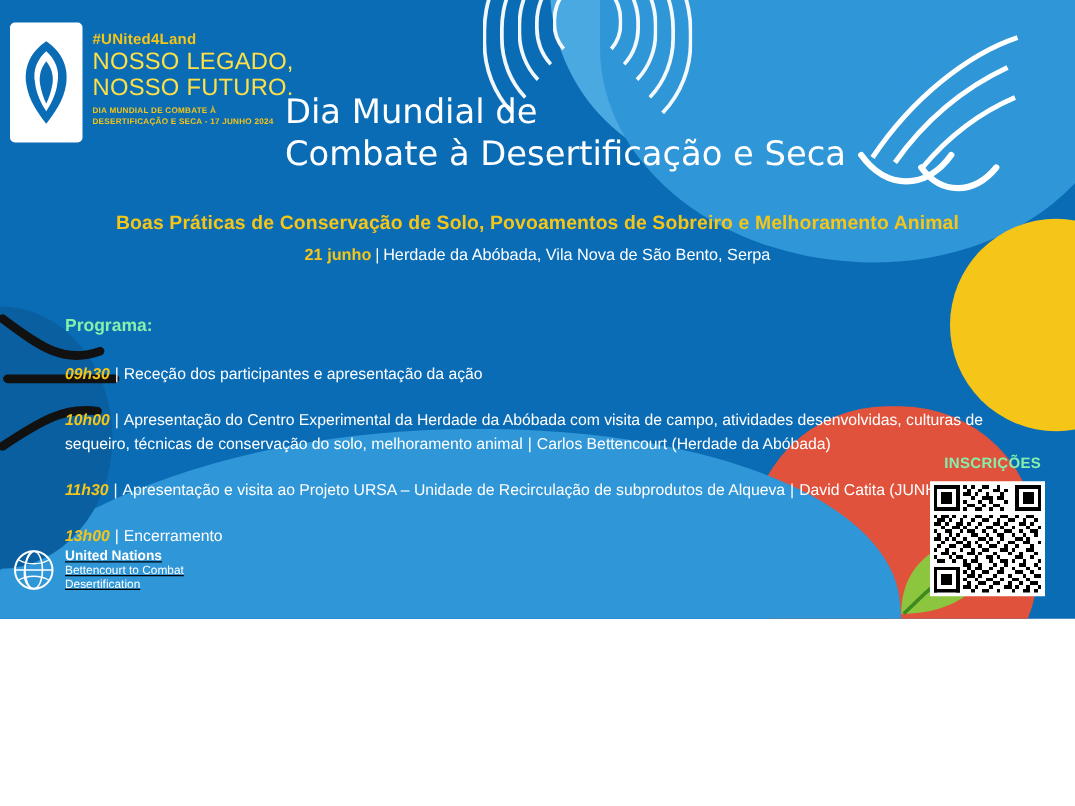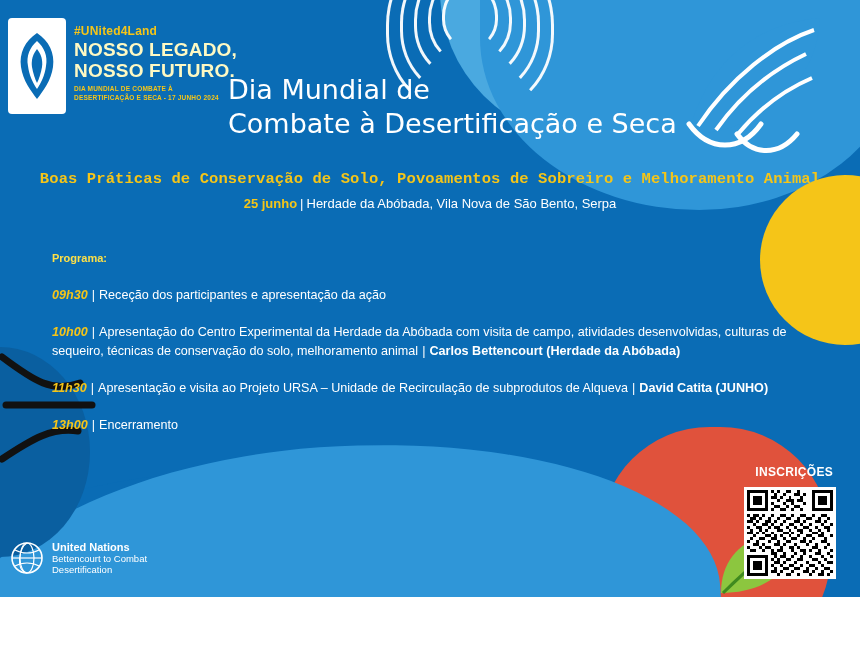--- a/index.html
+++ b/index.html
@@ -3,21 +3,21 @@
 <meta charset="utf-8">
 <style>
   * { box-sizing: border-box; margin: 0; padding: 0; }
   html, body {
     width: 860px; height: 645px;
     overflow: hidden;
     font-family: "Liberation Sans", sans-serif;
   }
   #poster {
     position: relative;
-    width: 860px; height: 597px;
+    width: 860px; height: 495px;
     background: #0a6cb5;
     overflow: hidden;
   }
 
   
   .deco { position: absolute; pointer-events: none; }
 
   .top-band {
     left: 0; top: 0; width: 860px; height: 150px;
     background: linear-gradient(180deg,#0a6cb5 0%, #0a6cb5 100%);
@@ -98,81 +98,81 @@
     width: 58px; height: 96px;
     background: #ffffff;
     border-radius: 4px;
     display: flex; align-items: center; justify-content: center;
   }
   .logo-text { padding-top: 6px; }
   .hashtag {
     color: #f5c518; font-size: 12px; font-weight: bold; letter-spacing: .2px;
   }
   .legado {
-    color: #fef9c3; font-weight: bold; font-size: 19px; line-height: 19px;
+    color: #fde047; font-weight: normal; font-size: 19px; line-height: 19px;
     letter-spacing: .2px; margin-top: 2px;
   }
   .logo-sub {
     color: #f5c518; font-size: 6.5px; line-height: 8.5px; font-weight: bold;
     margin-top: 5px; letter-spacing: .2px;
   }
 
   
   .headline {
     position: absolute; left: 228px; top: 48px; z-index: 6;
     color: #ffffff; font-size: 27px; line-height: 34px;
     font-family: "DejaVu Sans", sans-serif; font-weight: 400; margin-top: 25px;
   }
 
   
   .subtitle {
     position: absolute; left: 0; right: 0; top: 170px; z-index: 6;
     text-align: center; color: #f5c518;
-    font-size: 15.5px; font-weight: bold; letter-spacing: .1px; font-family: Liberation Mono, monospace;
+    font-size: 15.5px; font-weight: bold; letter-spacing: .1px;
   }
   .subline {
     position: absolute; left: 0; right: 0; top: 196px; z-index: 6;
     text-align: center; font-size: 13px; color: #ffffff;
   }
   .subline b { color: #f5c518; }
   .sep { color: #ffffff; margin: 0 3px; }
 
   
   .programme {
     position: absolute; left: 52px; top: 252px; width: 745px; z-index: 6;
   }
   .prog-title {
-    color: #fde047; font-size: 11px; font-weight: bold; margin-bottom: 22px;
+    color: #86efac; font-size: 14px; font-weight: bold; margin-bottom: 22px;
   }
   .item { margin-bottom: 18px; font-size: 12.6px; color: #ffffff; line-height: 19px; }
   .time { color: #f5c518; font-weight: bold; font-style: italic; }
   .bar { color: #ffffff; margin: 0 4px; }
-  .who { font-weight: bold; }
+  .who { font-weight: normal; }
   .pipe { color: #ffffff; margin: 0 4px; }
 
   .notes {
     position: absolute; left: 52px; top: 524px; z-index: 6;
     color: #ffffff; font-size: 11.5px; line-height: 17px;
   }
 
   
   .inscricoes {
     position: absolute; right: 27px; bottom: 118px; z-index: 7;
-    color: #ffffff; font-size: 12px; font-weight: bold; letter-spacing: .3px;
+    color: #86efac; font-size: 12px; font-weight: bold; letter-spacing: .3px;
   }
   .qr {
     position: absolute; right: 24px; bottom: 18px; z-index: 7;
     width: 92px; height: 92px; background: #ffffff; padding: 3px;
   }
   .qr svg { display: block; }
 
   
   .unccd {
     position: absolute; left: 10px; bottom: 22px; z-index: 7;
-    display: flex; align-items: center; gap: 8px;
+    display: flex; align-items: center; gap: 8px; text-decoration: underline;
   }
   .unccd-globe { width: 34px; height: 34px; }
   .unccd-text { color: #ffffff; line-height: 11px; }
   .unccd-text .l1 { font-size: 11px; font-weight: bold; }
   .unccd-text .l2, .unccd-text .l3 { font-size: 9.5px; }
 </style>
 </head>
 <body>
 
 <div id="poster">
@@ -243,21 +243,21 @@
     </div>
   </div>
 
   <div class="headline">
     <div>Dia Mundial de</div>
     <div>Combate à Desertificação e Seca</div>
   </div>
 
   <div class="subtitle">Boas Práticas de Conservação de Solo, Povoamentos de Sobreiro e Melhoramento Animal</div>
   <div class="subline">
-    <b>25 junho</b><span class="sep">|</span><span>Herdade da Abóbada, Vila Nova de São Bento, Serpa</span>
+    <b>21 junho</b><span class="sep">|</span><span>Herdade da Abóbada, Vila Nova de São Bento, Serpa</span>
   </div>
 
   <div class="programme">
     <div class="prog-title">Programa:</div>
 
     <div class="item">
       <span class="time">09h30</span><span class="bar">|</span><span>Receção dos participantes e apresentação da ação</span>
     </div>
 
     <div class="item">

